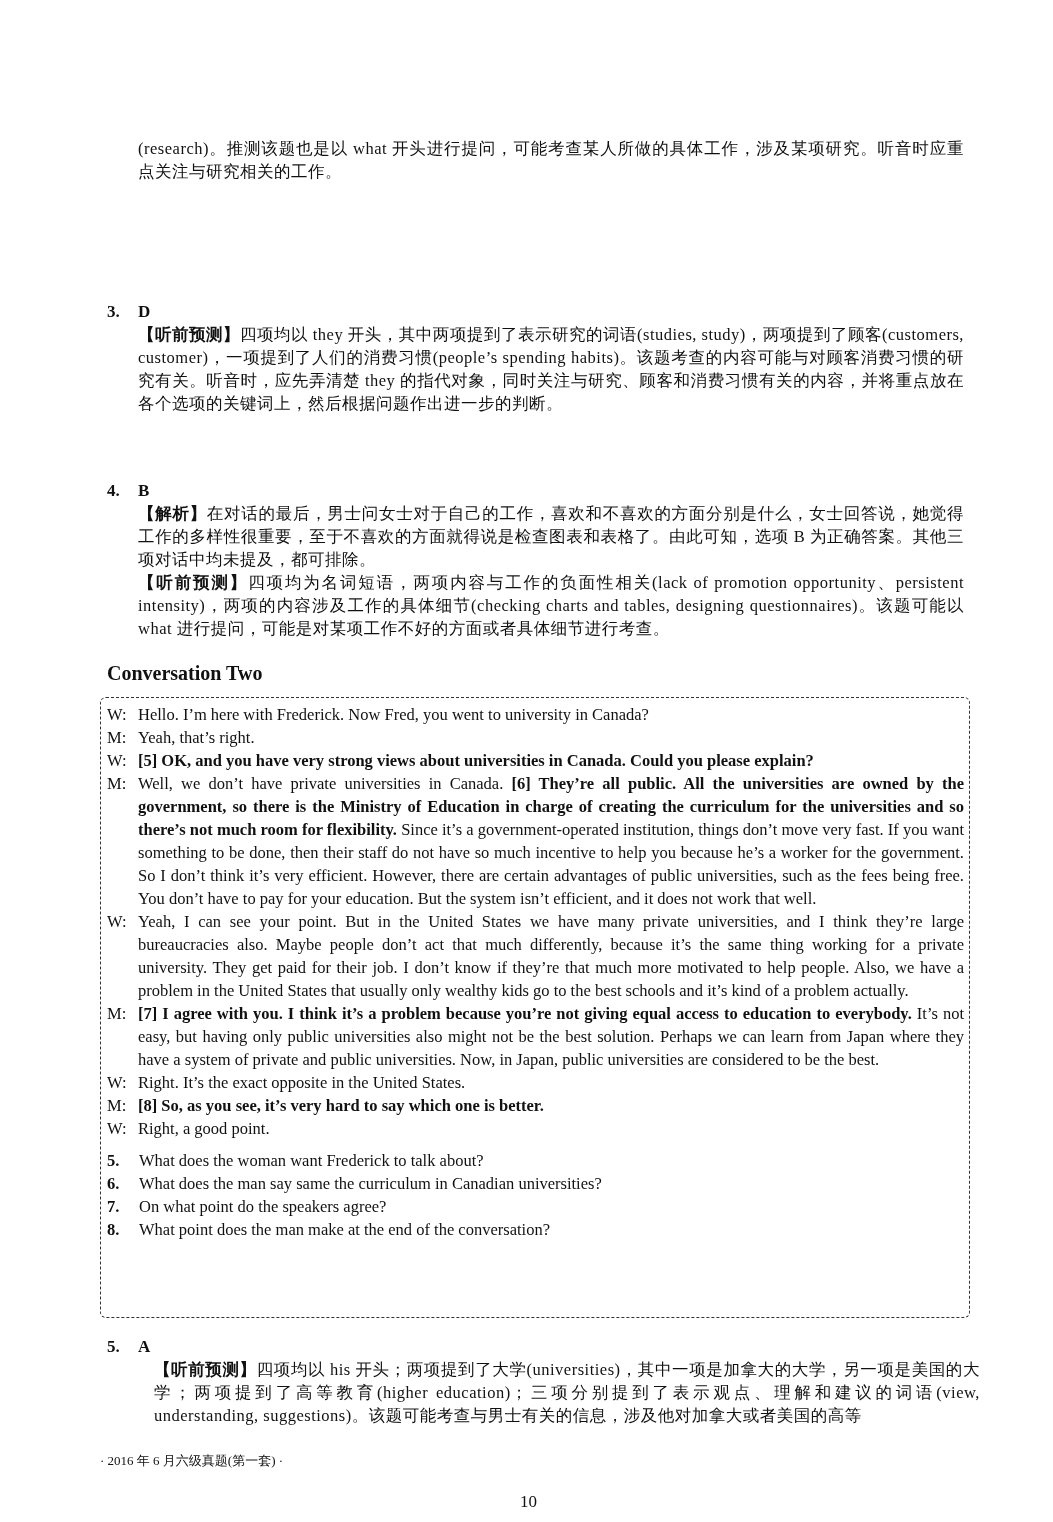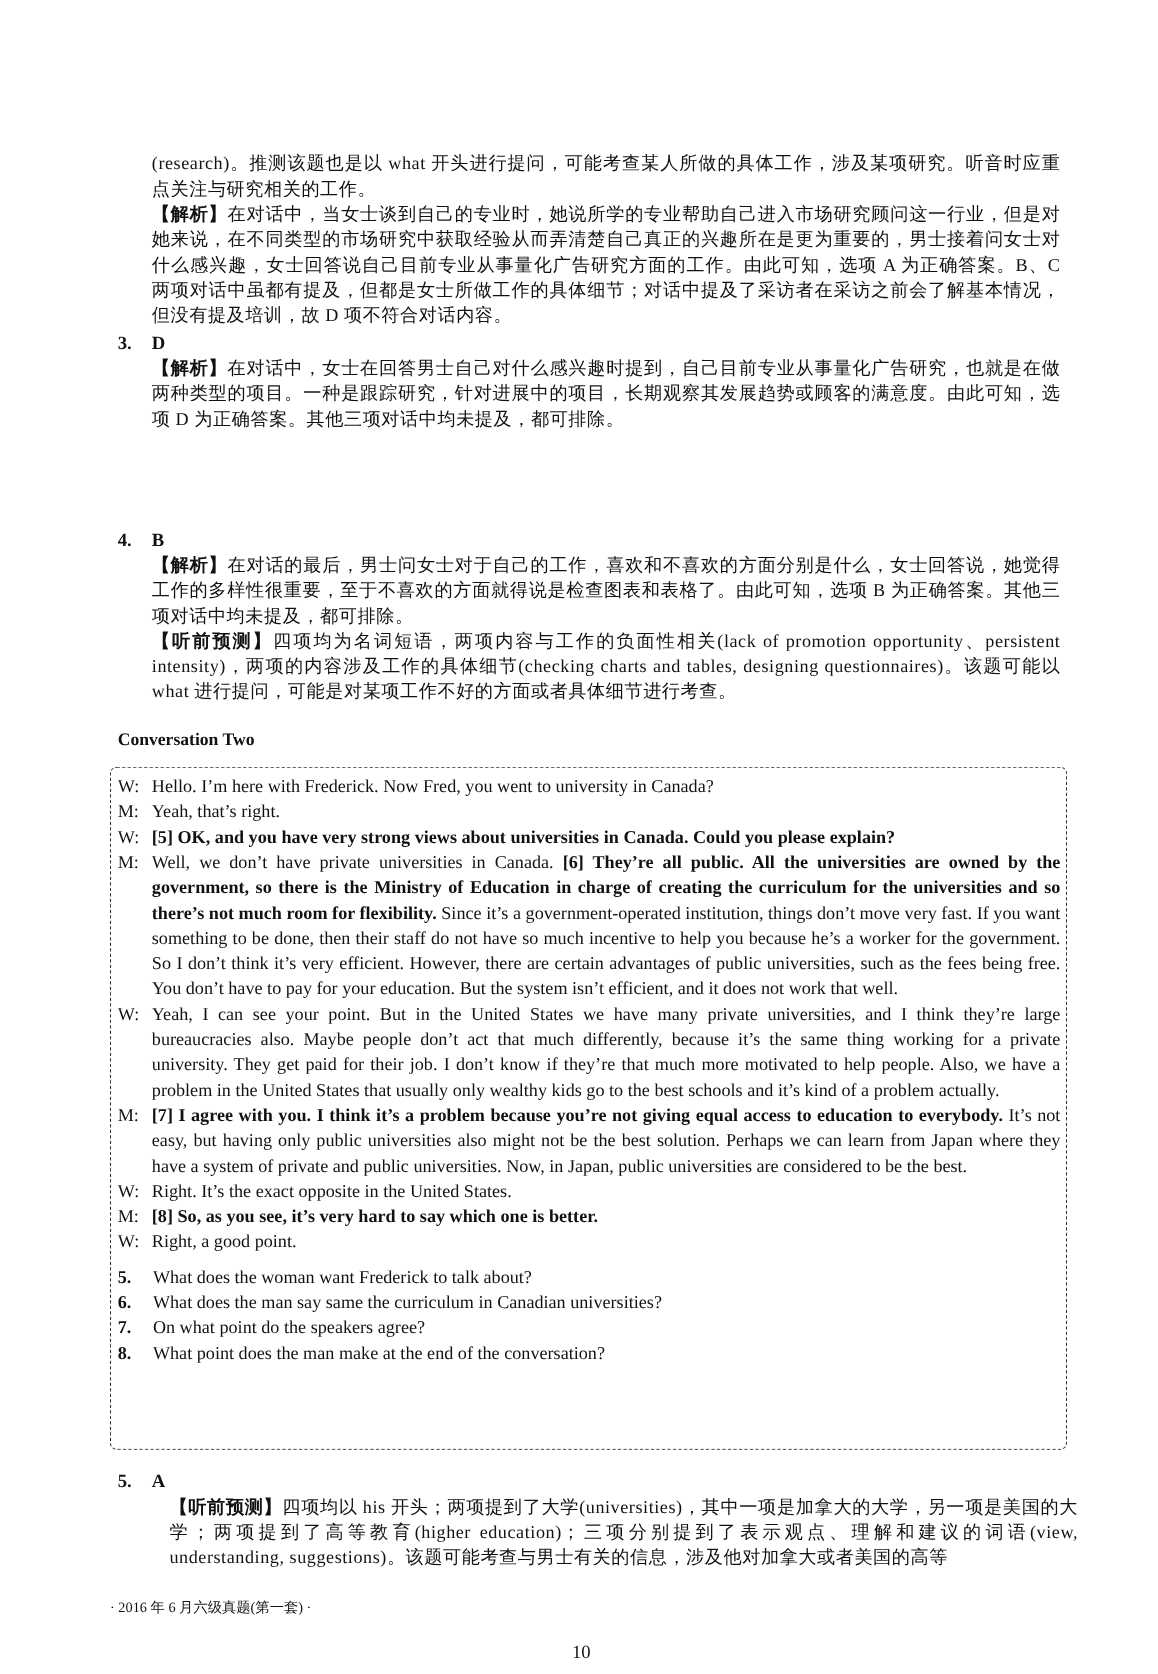--- a/index.html
+++ b/index.html
@@ -16,21 +16,21 @@
     }
     .zh { letter-spacing: 0.5px; }
     .tag { font-weight: bold; }
     .qnum {
       position: absolute; left: 107px; font-weight: bold; font-size: 17px;
       line-height: 23px;
     }
     .ans { position: absolute; left: 138px; font-weight: bold; font-size: 17px; line-height: 23px; }
     .section-title {
       position: absolute; left: 107px; top: 662px; font-weight: bold;
-      font-size: 16px; line-height: 22px;
+      font-size: 20px; line-height: 22px;
     }
     .dashbox {
       position: absolute; left: 100px; top: 697px; width: 870px; height: 621px;
       border: 1.5px dashed #333333; border-radius: 6px; box-sizing: border-box;
     }
     .dialog {
       position: absolute; left: 107px; width: 857px;
     }
     .line {
       position: relative; padding-left: 31px; font-size: 16.5px; line-height: 23px;
@@ -47,30 +47,27 @@
       position: absolute; left: 520px; top: 1450px; font-size: 17px; line-height: 22px; margin-top: 41px;
     }
   </style>
 </head>
 <body>
 
 <div class="page">
 
   <div class="block" style="top:137px;">
     <p class="para zh">(research)。推测该题也是以 what 开头进行提问，可能考查某人所做的具体工作，涉及某项研究。听音时应重点关注与研究相关的工作。</p>
-    <p class="para zh">
-      <span class="tag">【解析】</span><span>在对话中，当女士谈到自己的专业时，她说所学的专业帮助自己进入市场研究顾问这一行业，但是对她来说，在不同类型的市场研究中获取经验从而弄清楚自己真正的兴趣所在是更为重要的，男士接着问女士对什么感兴趣，女士回答说自己目前专业从事量化广告研究方面的工作。由此可知，选项 A 为正确答案。B、C 两项对话中虽都有提及，但都是女士所做工作的具体细节；对话中提及了采访者在采访之前会了解基本情况，但没有提及培训，故 D 项不符合对话内容。</span>
-    </p>
   </div>
 
   <span class="qnum" style="top:300px;">3.</span>
   <span class="ans" style="top:300px;">D</span>
   <div class="block" style="top:323px;">
     <p class="para zh">
-      <span class="tag">【解析】</span><span>在对话中，女士在回答男士自己对什么感兴趣时提到，自己目前专业从事量化广告研究，也就是在做两种类型的项目。一种是跟踪研究，针对进展中的项目，长期观察其发展趋势或顾客的满意度。由此可知，选项 D 为正确答案。其他三项对话中均未提及，都可排除。</span>
+      <span class="tag">【听前预测】</span><span>四项均以 they 开头，其中两项提到了表示研究的词语(studies, study)，两项提到了顾客(customers, customer)，一项提到了人们的消费习惯(people’s spending habits)。该题考查的内容可能与对顾客消费习惯的研究有关。听音时，应先弄清楚 they 的指代对象，同时关注与研究、顾客和消费习惯有关的内容，并将重点放在各个选项的关键词上，然后根据问题作出进一步的判断。</span>
     </p>
   </div>
 
   <span class="qnum" style="top:479px;">4.</span>
   <span class="ans" style="top:479px;">B</span>
   <div class="block" style="top:502px;">
     <p class="para zh">
       <span class="tag">【解析】</span><span>在对话的最后，男士问女士对于自己的工作，喜欢和不喜欢的方面分别是什么，女士回答说，她觉得工作的多样性很重要，至于不喜欢的方面就得说是检查图表和表格了。由此可知，选项 B 为正确答案。其他三项对话中均未提及，都可排除。</span>
     </p>
     <p class="para zh">

